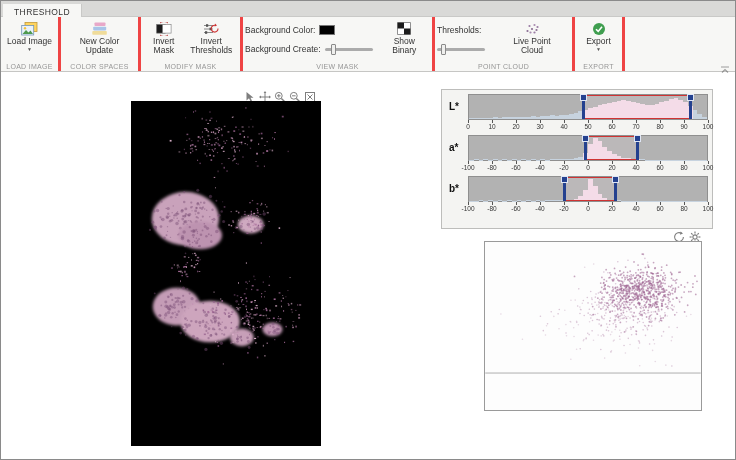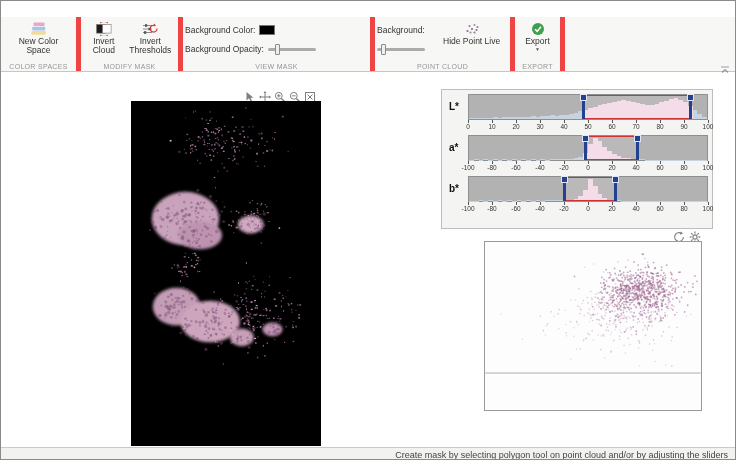--- a/index.html
+++ b/index.html
@@ -5,21 +5,21 @@
   html,body{margin:0;padding:0;background:#e8e8e8;}
   *{box-sizing:border-box;}
   .app{position:relative;width:736px;height:460px;background:#fff;border:1px solid #8a8a8a;
        font-family:"Liberation Sans",sans-serif;overflow:hidden;}
   
   .tabstrip{position:absolute;left:0;top:0;right:0;height:16px;background:#d9d9d7;border-bottom:1px solid #c9c9c7;}
   .rtab{display:inline-block;height:16px;margin-left:2px;padding:0 11px;background:#f7f7f5;
         font-size:8.5px;line-height:16px;color:#333;letter-spacing:.4px;border-right:1px solid #c9c9c7;}
   
   .ribbon{position:absolute;left:0;top:16px;right:0;height:55px;background:#f7f7f5;border-bottom:1px solid #c6c6c4;display:flex;}
-  .rsec{position:relative;height:100%;border-right:5px solid #ef4444;padding:3px 2px 11px;}
+  .rsec{position:relative;height:100%;border-right:3px solid #ef4444;padding:3px 2px 11px;}
   .rsec-label{position:absolute;bottom:1px;left:0;right:0;text-align:center;font-size:7px;color:#969696;letter-spacing:.3px;white-space:nowrap;}
   .vbtn{display:flex;flex-direction:column;align-items:center;gap:1px;padding:1px 2px;font-size:8.5px;color:#333;cursor:default;}
   .vbtn .lbl{text-align:center;line-height:1.1;max-width:58px;}
   .arrow{font-size:5px;color:#555;line-height:1;}
   .selbtn{background:#dce9f6;border:1px solid #8fb2d4;border-radius:2px;}
   .hrowsec{display:flex;align-items:flex-start;}
   .vm{display:flex;align-items:flex-start;gap:6px;}
   .vm-left{display:flex;flex-direction:column;gap:7px;margin-top:4px;}
   .vm-row{display:flex;align-items:center;gap:4px;height:12px;}
   .flabel{font-size:8.5px;color:#333;white-space:nowrap;}
@@ -55,50 +55,68 @@
   .pc-panel{position:absolute;left:483px;top:153px;width:218px;height:170px;background:#fdfdfd;border:1px solid #9a9a9a;}
   
   .statusbar{position:absolute;left:0;top:446px;right:0;height:14px;background:#f2f2f0;border-top:1px solid #c9c9c7;
              display:flex;align-items:center;justify-content:flex-end;padding-right:7px;font-size:9px;color:#444;}
 </style>
 </head>
 <body>
 
 <div class="app">
 
+  <div class="tabstrip">
+    <div class="rtab">THRESHOLD</div>
+  </div>
 
   <div class="ribbon">
 
+    <div class="rsec" style="width:60px">
+      <div class="vbtn">
+        <span class="icon">
+          <svg width="17" height="14" viewBox="0 0 17 14">
+              <rect x="4" y="0.5" width="12" height="9" fill="#ffd45e" stroke="#c09a3a" stroke-width="0.8"></rect>
+              <rect x="0.7" y="3.5" width="12" height="9.5" fill="#eaf2fb" stroke="#6f94b8" stroke-width="0.8"></rect>
+              <path d="M1.5 12 L5 8 L7.5 10.5 L9.5 8.5 L12 12 Z" fill="#4e9a4e"></path>
+              <circle cx="4" cy="6.3" r="1.2" fill="#f2c23e"></circle>
+            </svg>
+        </span>
+        <span class="lbl">Load Image</span>
+        <span class="arrow">▼</span>
+      </div>
+      <div class="rsec-label">LOAD IMAGE</div>
+    </div>
 
     <div class="rsec" style="width:80px">
       <div class="vbtn">
         <span class="icon">
           <svg width="16" height="14" viewBox="0 0 16 14">
               <rect x="2.5" y="0.5" width="11" height="3.6" rx="0.8" fill="#e8a8c8"></rect>
               <rect x="1.2" y="4.8" width="13" height="3.6" rx="0.8" fill="#a8c4e8"></rect>
               <rect x="0.3" y="9.1" width="14.5" height="3.6" rx="0.8" fill="#f0dc9a"></rect>
             </svg>
         </span>
-        <span class="lbl">New Color Space</span>
+        <span class="lbl">New Color Update</span>
       </div>
       <div class="rsec-label">COLOR SPACES</div>
     </div>
 
     <div class="rsec" style="width:102px">
       <div class="hrowsec">
         <div class="vbtn">
           <span class="icon">
             <svg width="16" height="14" viewBox="0 0 16 14">
                 <rect x="0.7" y="2.6" width="8.5" height="8.5" fill="#1c1c1c" stroke="#666" stroke-width="0.7"></rect>
                 <rect x="6.6" y="2.6" width="8.5" height="8.5" fill="#fff" stroke="#888" stroke-width="0.7"></rect>
                 <path d="M4 1 A6 6 0 0 1 12 1" fill="none" stroke="#b44" stroke-width="1"></path>
                 <path d="M12 13 A6 6 0 0 1 4 13" fill="none" stroke="#b44" stroke-width="1"></path>
               </svg>
           </span>
-          <span class="lbl">Invert Cloud</span>
+          <span class="lbl">Invert Mask</span>
         </div>
         <div class="vbtn">
           <span class="icon">
             <svg width="16" height="14" viewBox="0 0 16 14">
                 <line x1="1" y1="3.5" x2="10" y2="3.5" stroke="#8a8a8a" stroke-width="1"></line>
                 <line x1="1" y1="7" x2="10" y2="7" stroke="#8a8a8a" stroke-width="1"></line>
                 <line x1="1" y1="10.5" x2="10" y2="10.5" stroke="#8a8a8a" stroke-width="1"></line>
                 <rect x="3" y="2.2" width="2.2" height="2.6" fill="#555"></rect>
                 <rect x="6.5" y="5.7" width="2.2" height="2.6" fill="#555"></rect>
                 <rect x="2" y="9.2" width="2.2" height="2.6" fill="#555"></rect>
@@ -113,57 +131,67 @@
     </div>
 
     <div class="rsec" style="width:192px">
       <div class="vm">
         <div class="vm-left">
           <div class="vm-row">
             <span class="flabel">Background Color:</span>
             <span class="swatch" style="background: rgb(0, 0, 0);"></span>
           </div>
           <div class="vm-row">
-            <span class="flabel">Background Opacity:</span>
+            <span class="flabel">Background Create:</span>
             <span class="slider">
                 <span class="sthumb" style="left: calc(18% - 2px);"></span>
               </span>
           </div>
+        </div>
+        <div class="vbtn">
+          <span class="icon">
+            <svg width="14" height="13" viewBox="0 0 14 13">
+                <rect x="0.6" y="0.6" width="12.8" height="11.8" fill="#fff" stroke="#777" stroke-width="0.8"></rect>
+                <rect x="0.6" y="0.6" width="6.4" height="5.9" fill="#1c1c1c"></rect>
+                <rect x="7" y="6.5" width="6.4" height="5.9" fill="#1c1c1c"></rect>
+              </svg>
+          </span>
+          <span class="lbl">Show Binary</span>
         </div>
       </div>
       <div class="rsec-label">VIEW MASK</div>
     </div>
 
 
     <div class="rsec" style="width:140px">
       <div class="vm">
         <div class="vm-left" style="width:58px">
           <div class="vm-row">
-            <span class="flabel">Background:</span>
+            <span class="flabel">Thresholds:</span>
           </div>
           <div class="vm-row">
             <span class="slider">
                 <span class="sthumb" style="left: calc(12% - 2px);"></span>
               </span>
           </div>
         </div>
         <div class="vbtn">
           <span class="icon">
             <svg width="16" height="13" viewBox="0 0 16 13">
                 <circle cx="3.5" cy="9" r="1.1" fill="#8a6e94"></circle>
                 <circle cx="5.5" cy="4" r="1.1" fill="#9a7ba4"></circle>
                 <circle cx="8" cy="7" r="1.1" fill="#8a6e94"></circle>
                 <circle cx="10.5" cy="3" r="1.1" fill="#a98bb0"></circle>
                 <circle cx="12.5" cy="8" r="1.1" fill="#8a6e94"></circle>
                 <circle cx="13.5" cy="5" r="1.1" fill="#9a7ba4"></circle>
                 <circle cx="6.5" cy="10.5" r="1.1" fill="#a98bb0"></circle>
                 <circle cx="10.5" cy="10.5" r="1.1" fill="#9a7ba4"></circle>
               </svg>
           </span>
-          <span class="lbl">Hide Point Live</span>
+          <span class="lbl">Live Point Cloud</span>
         </div>
       </div>
       <div class="rsec-label">POINT CLOUD</div>
     </div>
 
     <div class="rsec" style="width:50px">
       <div class="vbtn">
         <span class="icon">
           <svg width="14" height="14" viewBox="0 0 14 14">
               <circle cx="7" cy="7" r="6" fill="#3f9e4f"></circle>
@@ -2305,17 +2333,14 @@
           <circle cx="196.1" cy="58.7" r="0.8" fill="#c3a0bc" opacity="0.4"></circle>
           <circle cx="129.6" cy="100.1" r="0.8" fill="#c3a0bc" opacity="0.4"></circle>
           <circle cx="140.8" cy="45.1" r="0.8" fill="#c3a0bc" opacity="0.4"></circle>
           <circle cx="117.3" cy="95.0" r="0.8" fill="#c3a0bc" opacity="0.4"></circle>
           <circle cx="130.4" cy="99.3" r="0.8" fill="#c3a0bc" opacity="0.4"></circle>
           <circle cx="105.5" cy="80.7" r="0.8" fill="#c3a0bc" opacity="0.4"></circle>
         </svg>
     </div>
   </div>
 
-  <div class="statusbar">
-    <span>Create mask by selecting polygon tool on point cloud and/or by adjusting the sliders</span>
-  </div>
 
 </div>
 
 </body></html>

